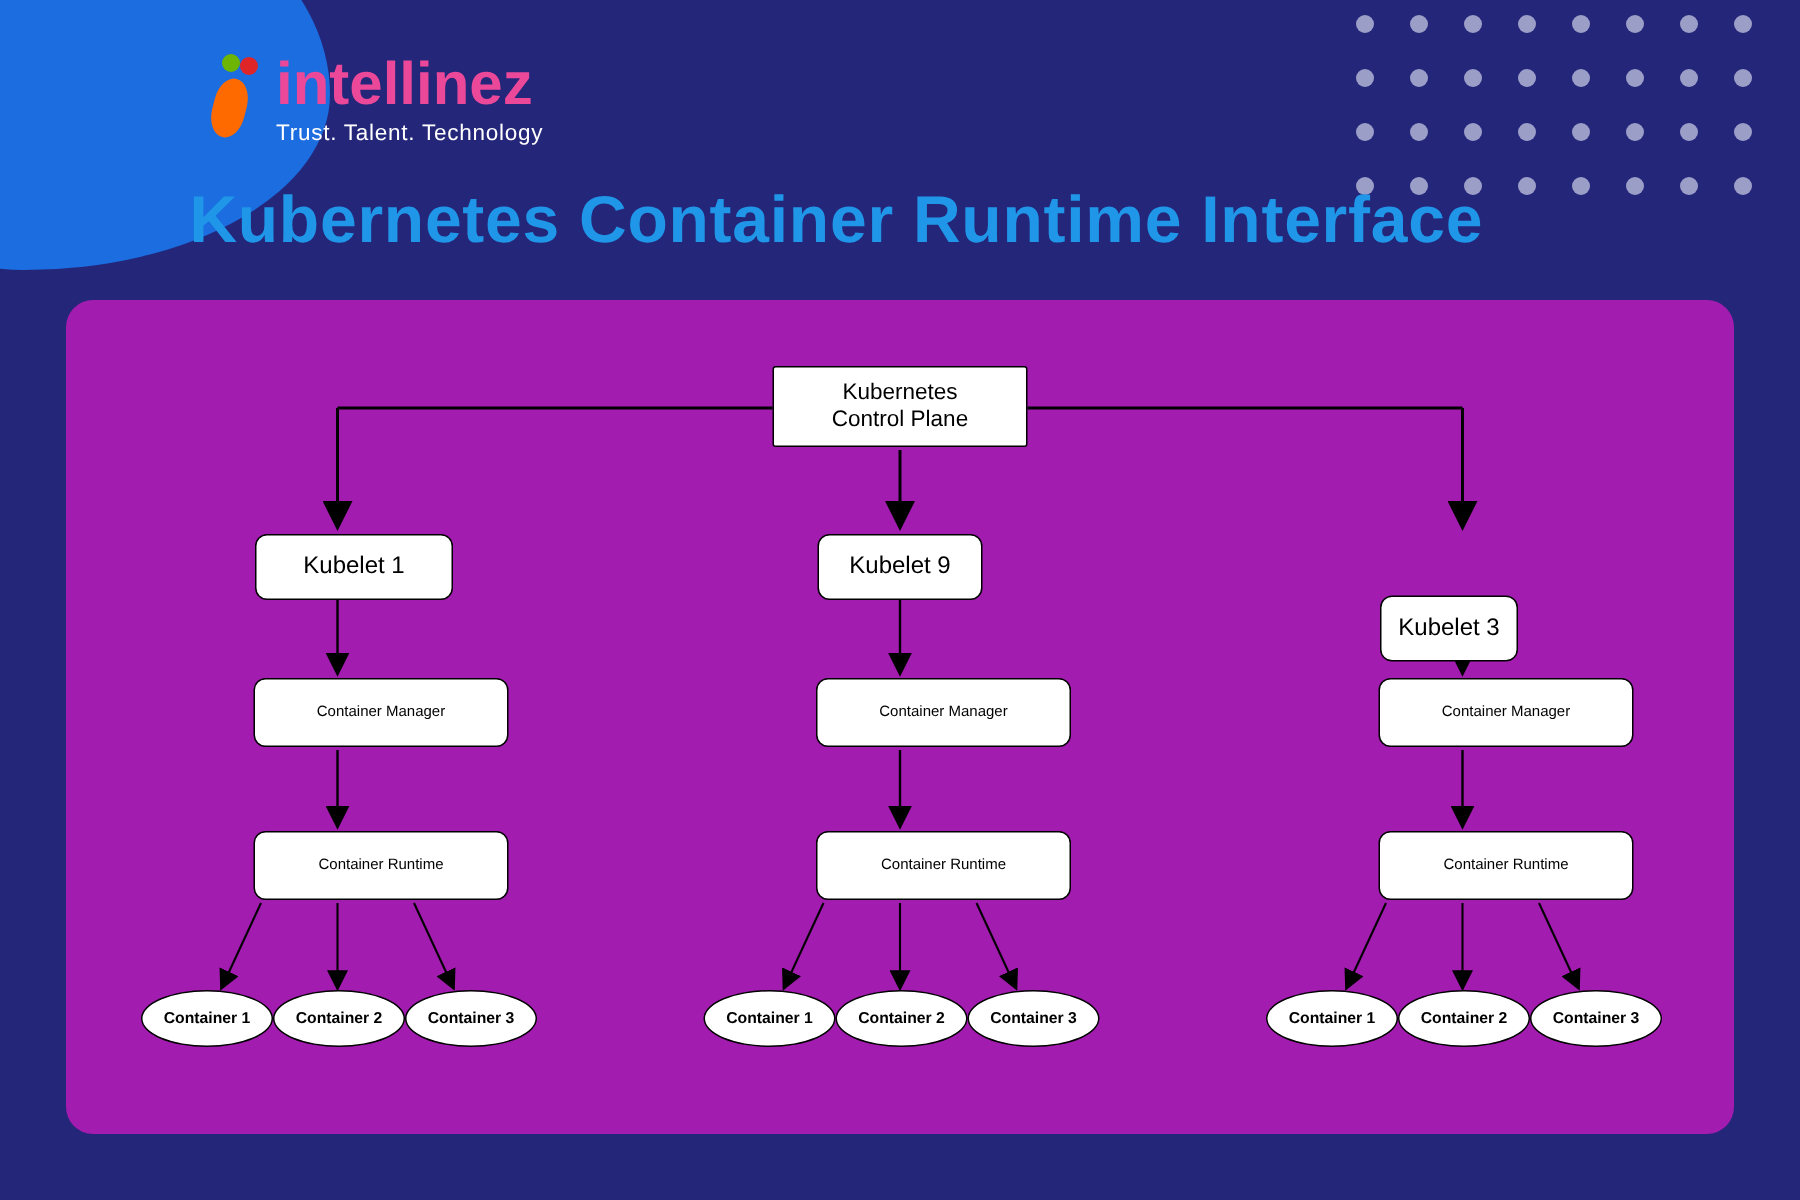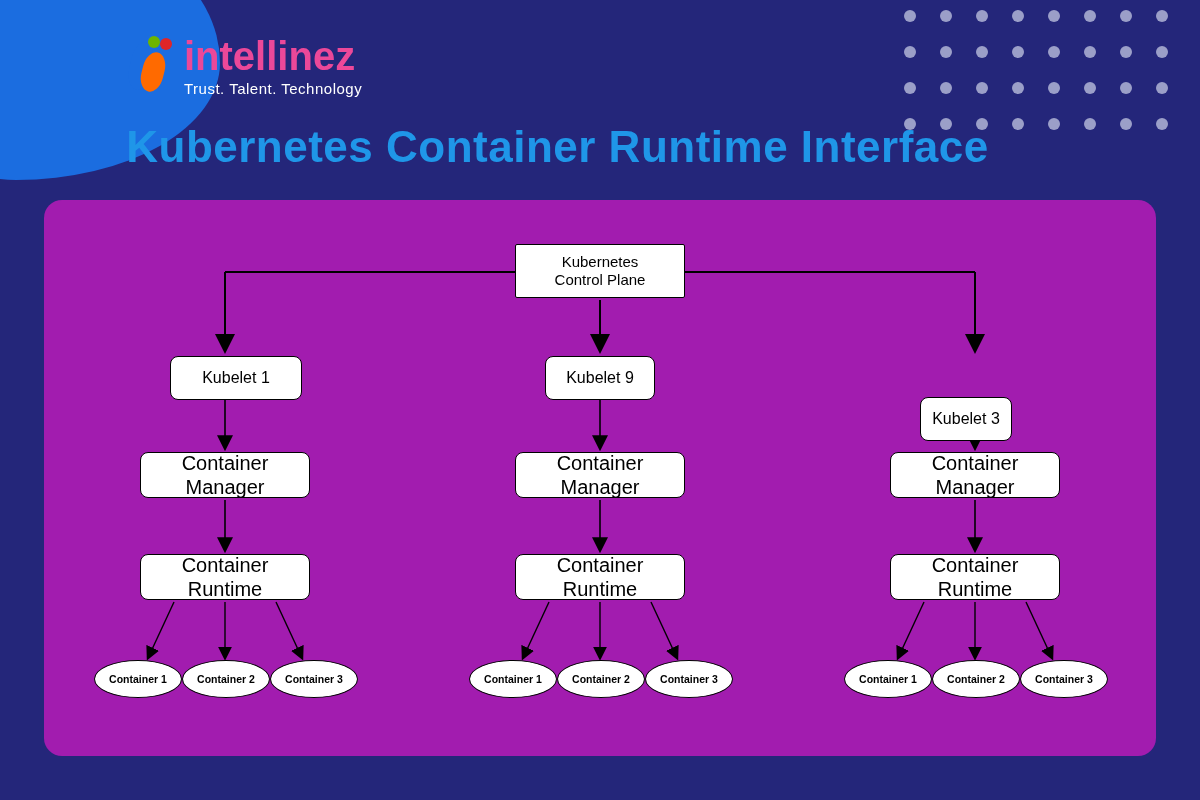--- a/index.html
+++ b/index.html
@@ -141,21 +141,21 @@
     display: flex;
     align-items: center;
     justify-content: center;
     text-align: center;
     font-size: 16px;
     line-height: 1.2;
     padding: 6px 10px;
     box-sizing: border-box;
   }
   .node2line { font-size: 15px; }
-  .small { font-size: 20px; }
+  .small { font-size: 10px; margin-left: 29px; }
   
   .ell {
     position: absolute;
     width: 86px;
     height: 36px;
     background: #ffffff;
     border: 1.3px solid #000;
     border-radius: 50%;
     display: flex;
     align-items: center;

